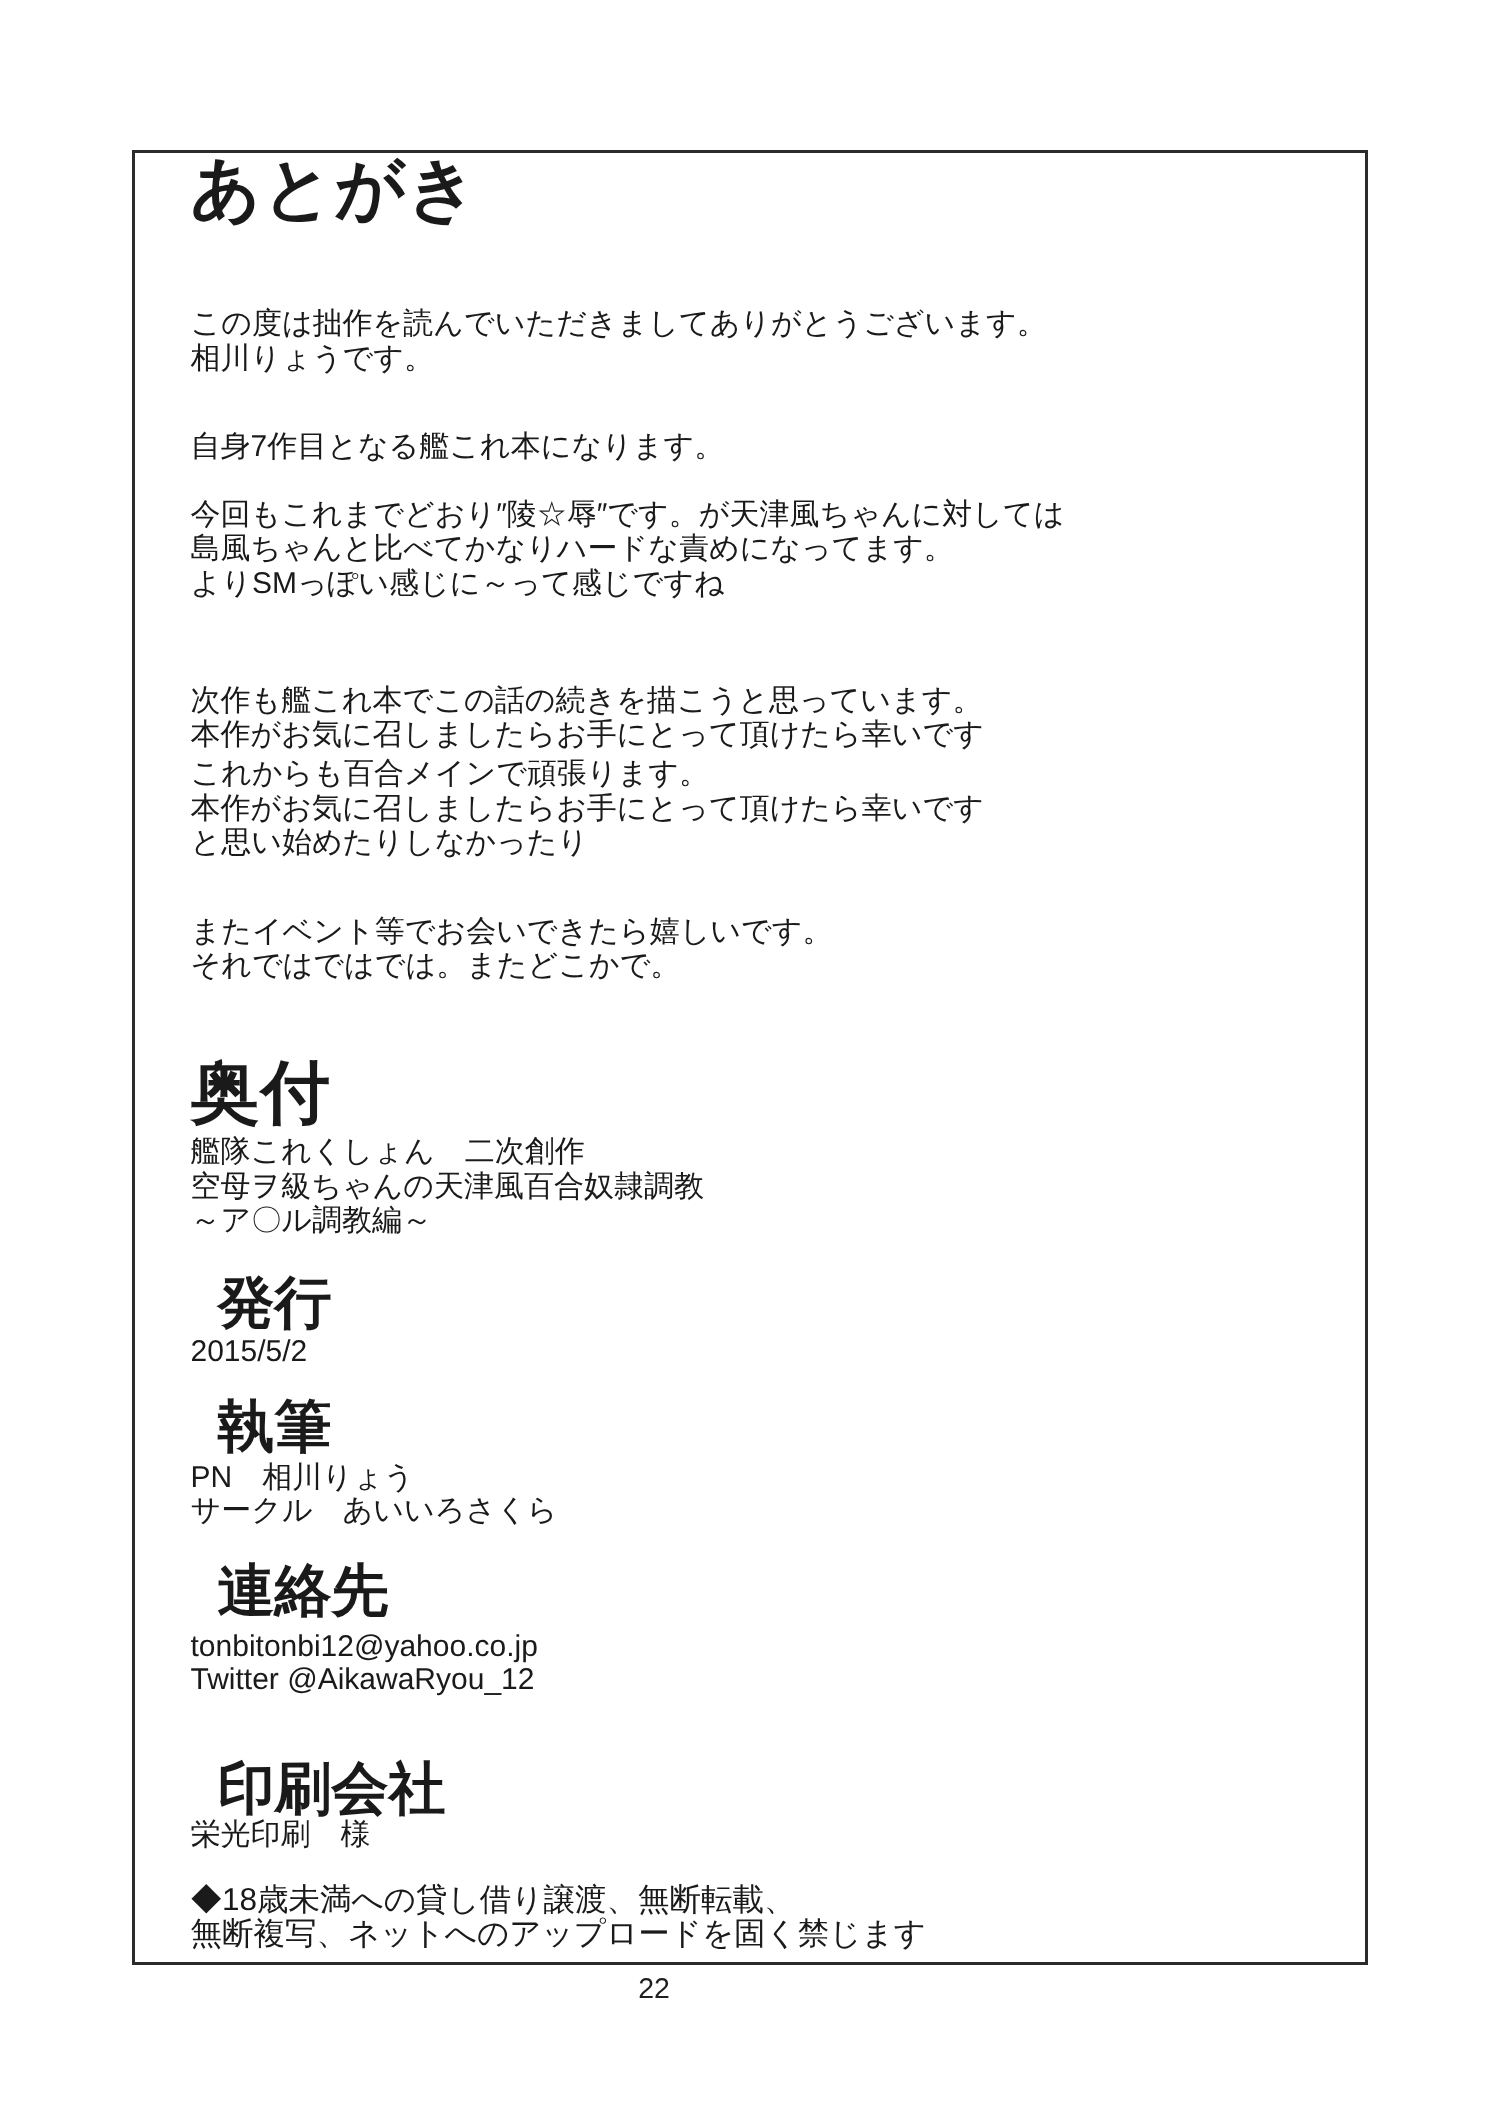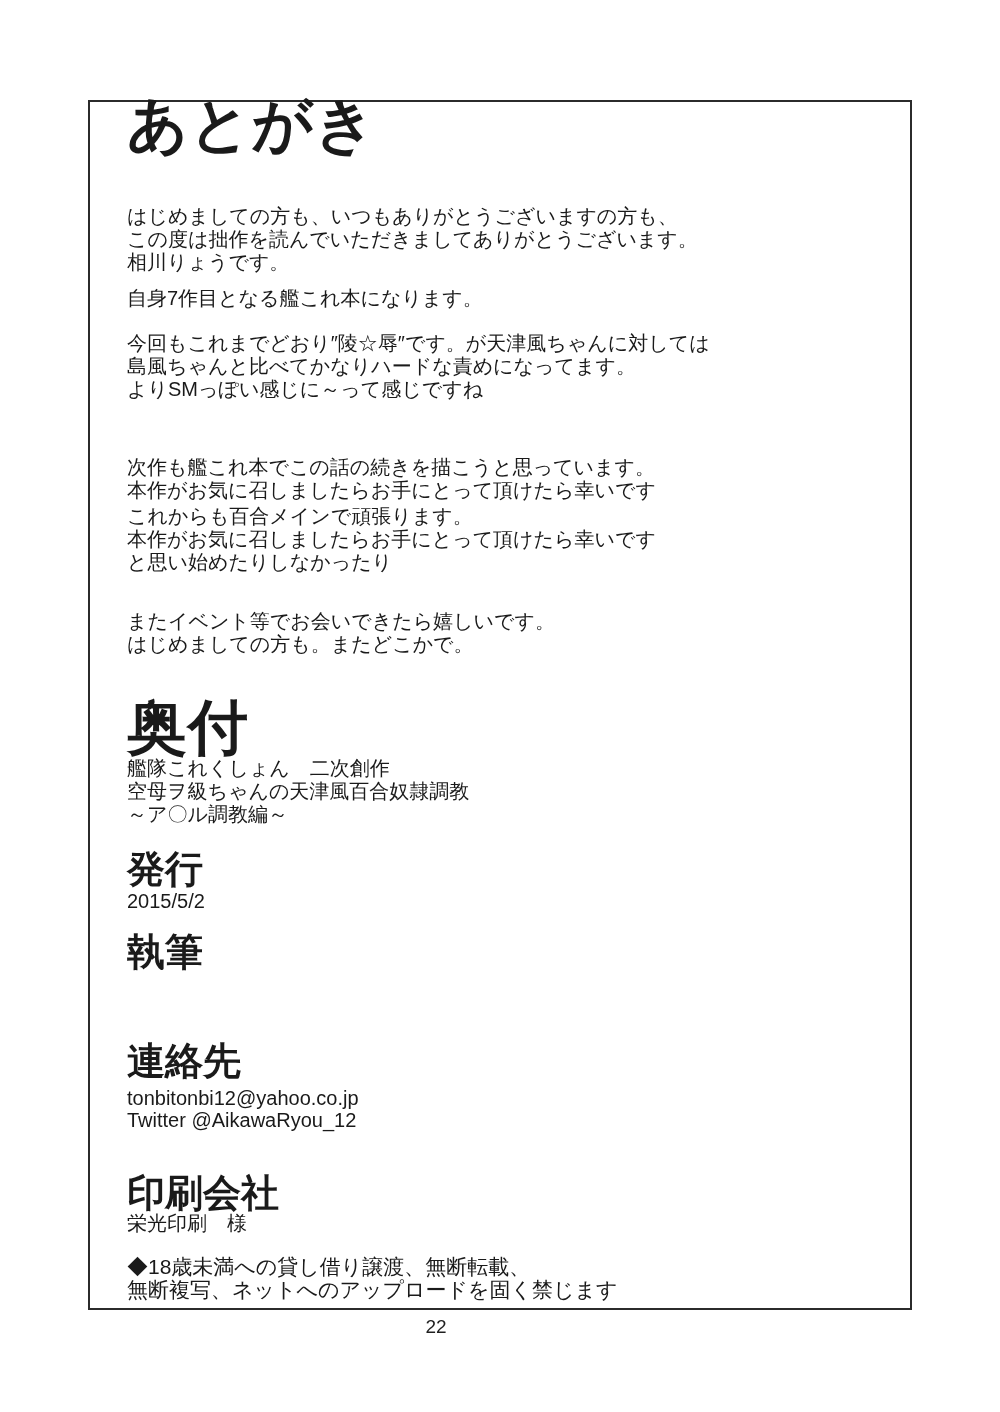--- a/index.html
+++ b/index.html
@@ -19,29 +19,30 @@
     position: absolute;
     left: 88px;
     top: 100px;
     width: 824px;
     height: 1210px;
     border: 2px solid #2b2b2b;
     background: transparent;
   }
   .abs { position: absolute; left: 127px; white-space: nowrap; }
   .h1 {
-    font-size: 60px;
+    font-size: 46px;
     font-weight: 700;
     line-height: 54px;
     letter-spacing: 1px;
   }
   .h3 {
     font-size: 38px;
     font-weight: 700;
     line-height: 44px;
+    margin-left: 18px;
   }
   .para { font-size: 20px; line-height: 23px; }
   .para.lh22 { line-height: 22px; }
   .para .line { white-space: nowrap; }
   .disclaimer { font-size: 21px; font-weight: 400; line-height: 23px; }
   .pagenum {
     position: absolute;
     left: 0;
     top: 1316px;
     width: 872px;
@@ -54,21 +55,20 @@
 </head>
 <body>
 
 <div class="page">
 
   <div class="frame"></div>
 
   <div class="abs h1" style="top:98px">あとがき</div>
 
   <div class="abs para" style="top:205px">
-    <div class="line">はじめましての方も、いつもありがとうございますの方も、</div>
     <div class="line">この度は拙作を読んでいただきましてありがとうございます。</div>
     <div class="line">相川りょうです。</div>
   </div>
 
   <div class="abs para" style="top:287px">
     <div class="line">自身7作目となる艦これ本になります。</div>
   </div>
 
   <div class="abs para" style="top:332px">
     <div class="line">今回もこれまでどおり″陵☆辱″です。が天津風ちゃんに対しては</div>
@@ -82,37 +82,41 @@
   </div>
 
   <div class="abs para" style="top:505px">
     <div class="line">これからも百合メインで頑張ります。</div>
     <div class="line">本作がお気に召しましたらお手にとって頂けたら幸いです</div>
     <div class="line">と思い始めたりしなかったり</div>
   </div>
 
   <div class="abs para" style="top:610px">
     <div class="line">またイベント等でお会いできたら嬉しいです。</div>
-    <div class="line">はじめましての方も。またどこかで。</div>
+    <div class="line">それではではでは。またどこかで。</div>
   </div>
 
   <div class="abs h1" style="top:701px">奥付</div>
 
   <div class="abs para" style="top:757px">
     <div class="line">艦隊これくしょん　二次創作</div>
     <div class="line">空母ヲ級ちゃんの天津風百合奴隷調教</div>
     <div class="line">～ア〇ル調教編～</div>
   </div>
 
   <div class="abs h3" style="top:847px">発行</div>
   <div class="abs para" style="top:890px">
     <div class="line">2015/5/2</div>
   </div>
 
   <div class="abs h3" style="top:930px">執筆</div>
+  <div class="abs para lh22" style="top:974px">
+    <div class="line">PN　相川りょう</div>
+    <div class="line">サークル　あいいろさくら</div>
+  </div>
 
   <div class="abs h3" style="top:1039px">連絡先</div>
   <div class="abs para lh22" style="top:1087px">
     <div class="line">tonbitonbi12@yahoo.co.jp</div>
     <div class="line">Twitter @AikawaRyou_12</div>
   </div>
 
   <div class="abs h3" style="top:1171px">印刷会社</div>
   <div class="abs para" style="top:1212px">
     <div class="line">栄光印刷　様</div>

